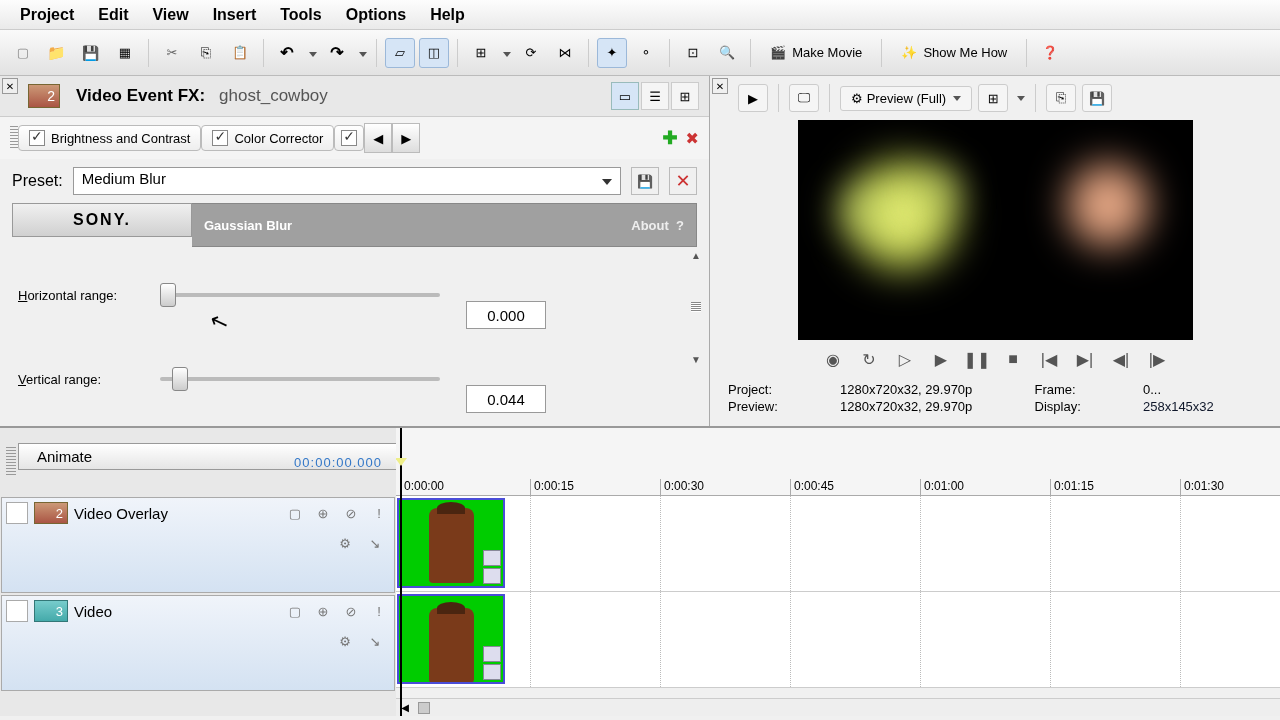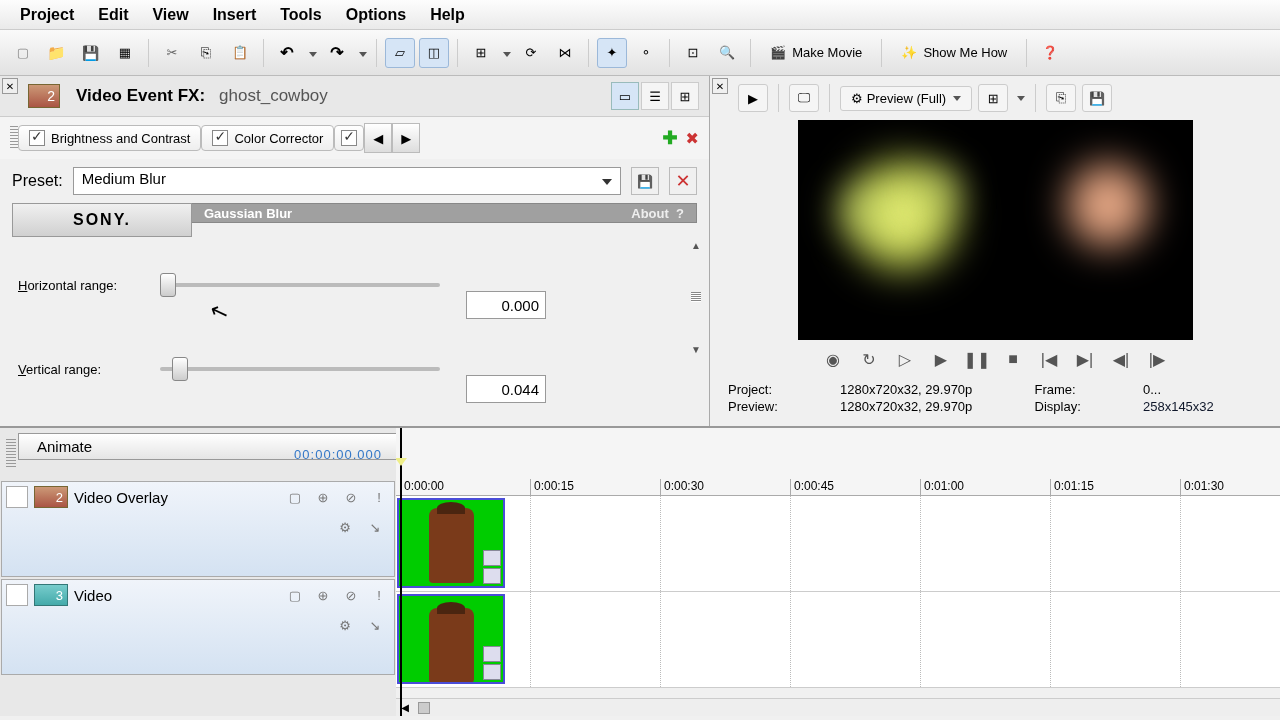--- a/index.html
+++ b/index.html
@@ -36,30 +36,30 @@
 
 .preset-row { display: flex; align-items: center; padding: 8px 12px; gap: 10px; }
 .preset-row label { font-size: 16px; }
 .preset-select { flex: 1; height: 28px; border: 1px solid #999; padding: 2px 8px; font-size: 15px; background: #fff; position: relative; }
 .preset-select::after { content: ''; position: absolute; right: 8px; top: 11px; border-left: 5px solid transparent; border-right: 5px solid transparent; border-top: 6px solid #333; }
 .save-preset, .del-preset { width: 28px; height: 28px; border: 1px solid #bbb; display: flex; align-items: center; justify-content: center; cursor: pointer; }
 .del-preset { color: #c33; font-size: 18px; }
 
 .effect-header { display: flex; margin: 0 12px; }
 .sony-box { width: 180px; height: 34px; background: linear-gradient(#f0f0f0,#d0d0d0); border: 1px solid #999; display: flex; align-items: center; justify-content: center; font-weight: bold; letter-spacing: 2px; font-size: 16px; }
-.effect-name-box { flex: 1; height: 20px; background: #a0a0a0; color: #fff; display: flex; align-items: center; padding: 0 12px; font-size: 17px; font-weight: bold; border: 1px solid #888; border-left: none; }
+.effect-name-box { flex: 1; height: 44px; background: #a0a0a0; color: #fff; display: flex; align-items: center; padding: 0 12px; font-size: 17px; font-weight: bold; border: 1px solid #888; border-left: none; }
 .about-link { margin-left: auto; font-size: 13px; font-weight: bold; color: #eee; cursor: pointer; }
 
 .params { padding: 14px 18px 8px 18px; position: relative; }
 .param-row { display: flex; align-items: center; margin-bottom: 16px; gap: 12px; }
 .param-label { width: 130px; font-size: 16px; }
 .param-label u { text-decoration: underline; }
 .slider-track { width: 280px; height: 4px; background: #bbb; position: relative; border-radius: 2px; }
 .slider-thumb { position: absolute; top: -10px; width: 16px; height: 24px; background: linear-gradient(#fff,#ccc); border: 1px solid #888; border-radius: 3px; cursor: pointer; }
-.param-input { width: 80px; height: 28px; border: 1px solid #999; padding: 2px 6px; font-size: 15px; text-align: right; margin-left: 14px; margin-top: 40px; }
+.param-input { width: 80px; height: 28px; border: 1px solid #999; padding: 2px 6px; font-size: 15px; text-align: center; margin-left: 14px; margin-top: 40px; }
 
 .scroll-v { position: absolute; right: 4px; top: 0; width: 18px; height: 120px; display: flex; flex-direction: column; align-items: center; justify-content: space-between; }
 .scroll-btn { width: 16px; height: 16px; display: flex; align-items: center; justify-content: center; font-size: 10px; color: #555; }
 .scroll-grip { width: 10px; height: 10px; background: repeating-linear-gradient(#888,#888 1px,#fff 1px,#fff 2px); }
 
 .animate-btn { margin: 6px 18px; padding: 4px 18px; border: 1px solid #999; background: linear-gradient(#fff,#e5e5e5); font-size: 15px; cursor: pointer; display: inline-block; }
 
 .tabs { display: flex; border-top: 1px solid #bbb; background: #e8e8e8; }
 .tab { padding: 6px 14px; font-size: 15px; border-right: 1px solid #ccc; cursor: pointer; }
 .tab.active { background: #fff; font-weight: bold; border-top: 2px solid #fff; margin-top: -1px; }
@@ -78,21 +78,21 @@
 
 .transport { display: flex; justify-content: center; gap: 10px; padding: 8px 0; }
 .trans-btn { width: 26px; height: 22px; display: flex; align-items: center; justify-content: center; cursor: pointer; color: #555; font-size: 16px; }
 
 .pv-info { padding: 4px 10px; display: grid; grid-template-columns: auto auto auto auto; gap: 2px 14px; font-size: 15px; }
 .pv-info span { white-space: nowrap; }
 .red-val { color: #0f172a; }
 
 .timeline-area { display: flex; height: 290px; border-top: 2px solid #999; }
 .track-headers { width: 396px; background: #e8e8e8; display: flex; flex-direction: column; }
-.timecode { height: 52px; display: flex; align-items: center; justify-content: flex-end; padding-right: 14px; font-size: 28px; color: #3478c8; font-weight: 300; font-family: 'Segoe UI', sans-serif; letter-spacing: 1px; position: relative; }
+.timecode { height: 68px; display: flex; align-items: center; justify-content: flex-end; padding-right: 14px; font-size: 28px; color: #3478c8; font-weight: 300; font-family: 'Segoe UI', sans-serif; letter-spacing: 1px; position: relative; }
 .drag-grip { position: absolute; left: 6px; top: 50%; transform: translateY(-50%); width: 10px; height: 30px; background: repeating-linear-gradient(#999,#999 1px,transparent 1px,transparent 3px); }
 
 .track-head { height: 96px; border: 1px solid #aaa; background: linear-gradient(#f0f4fa,#d4e2f2); display: flex; flex-direction: column; margin: 1px; }
 .track-head-row { display: flex; align-items: center; padding: 4px; gap: 6px; }
 .min-btn { width: 22px; height: 22px; border: 1px solid #aaa; background: #fff; cursor: pointer; }
 .track-color { width: 34px; height: 22px; color: #fff; display: flex; align-items: center; justify-content: flex-end; padding-right: 4px; font-size: 13px; }
 .track-color.c1 { background: linear-gradient(#c97,#a54); border: 1px solid #763; }
 .track-color.c2 { background: linear-gradient(#7cc,#4aa); border: 1px solid #377; }
 .track-name { font-size: 15px; flex: 1; }
 .track-btns { display: flex; gap: 6px; margin-left: auto; }

